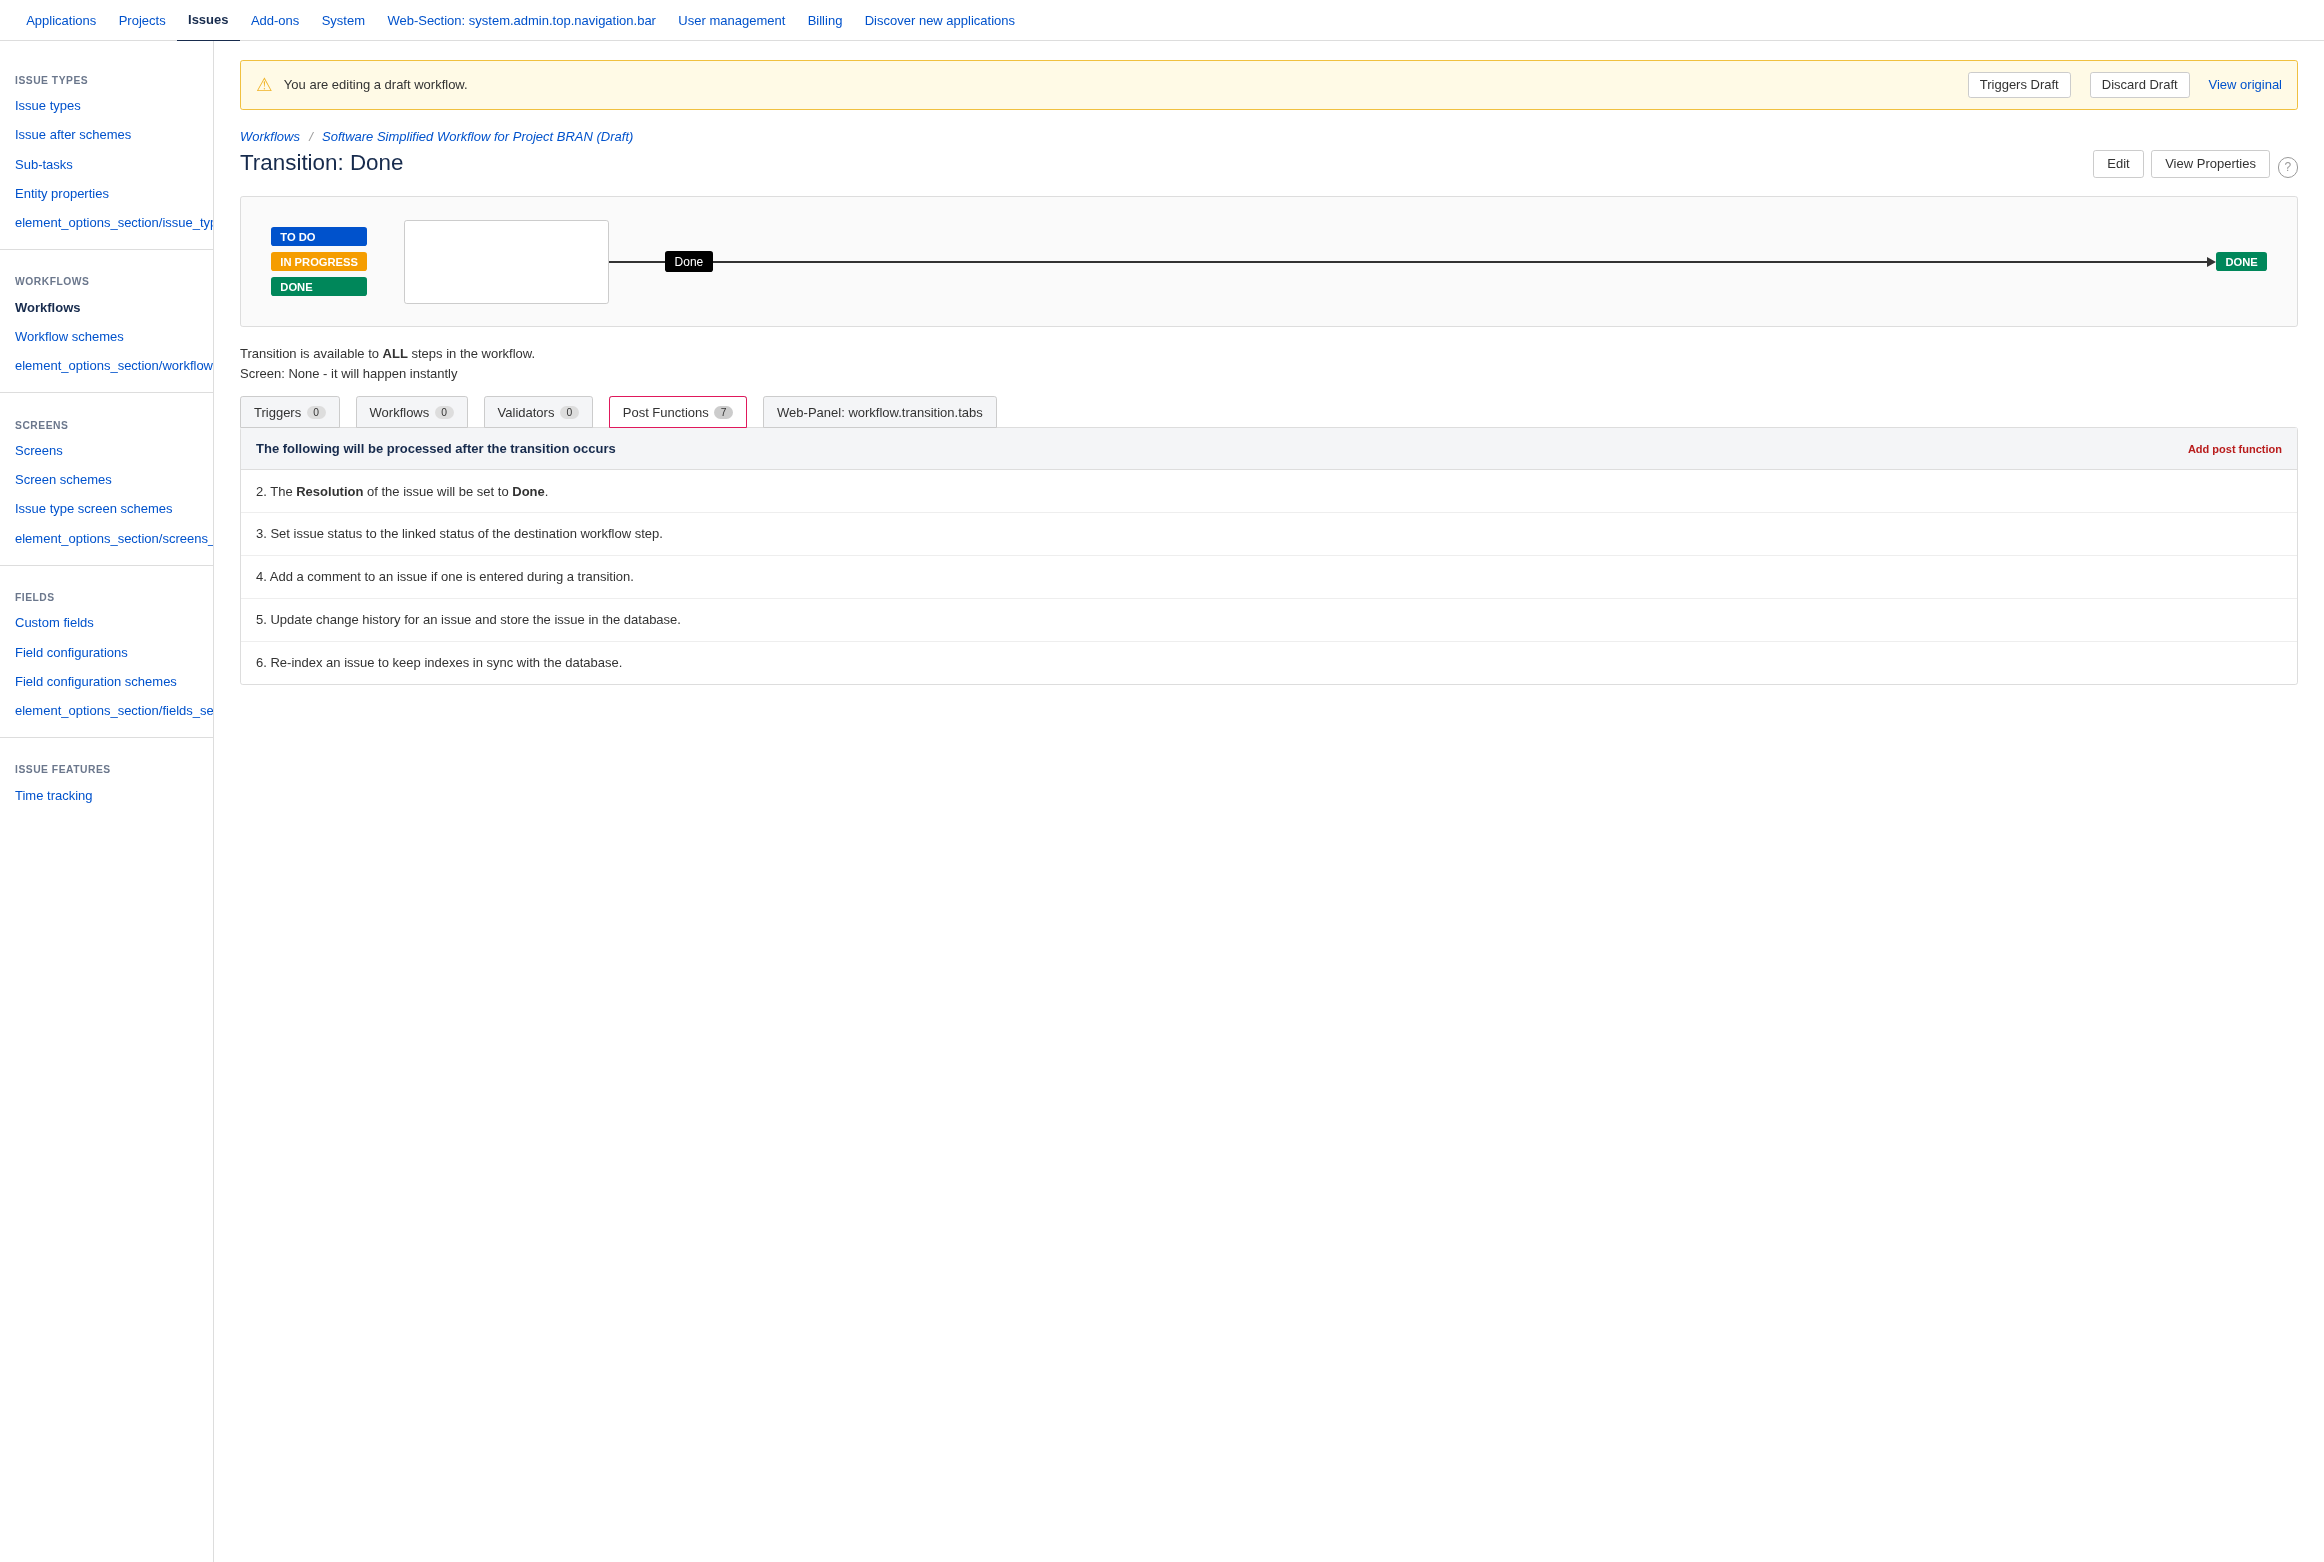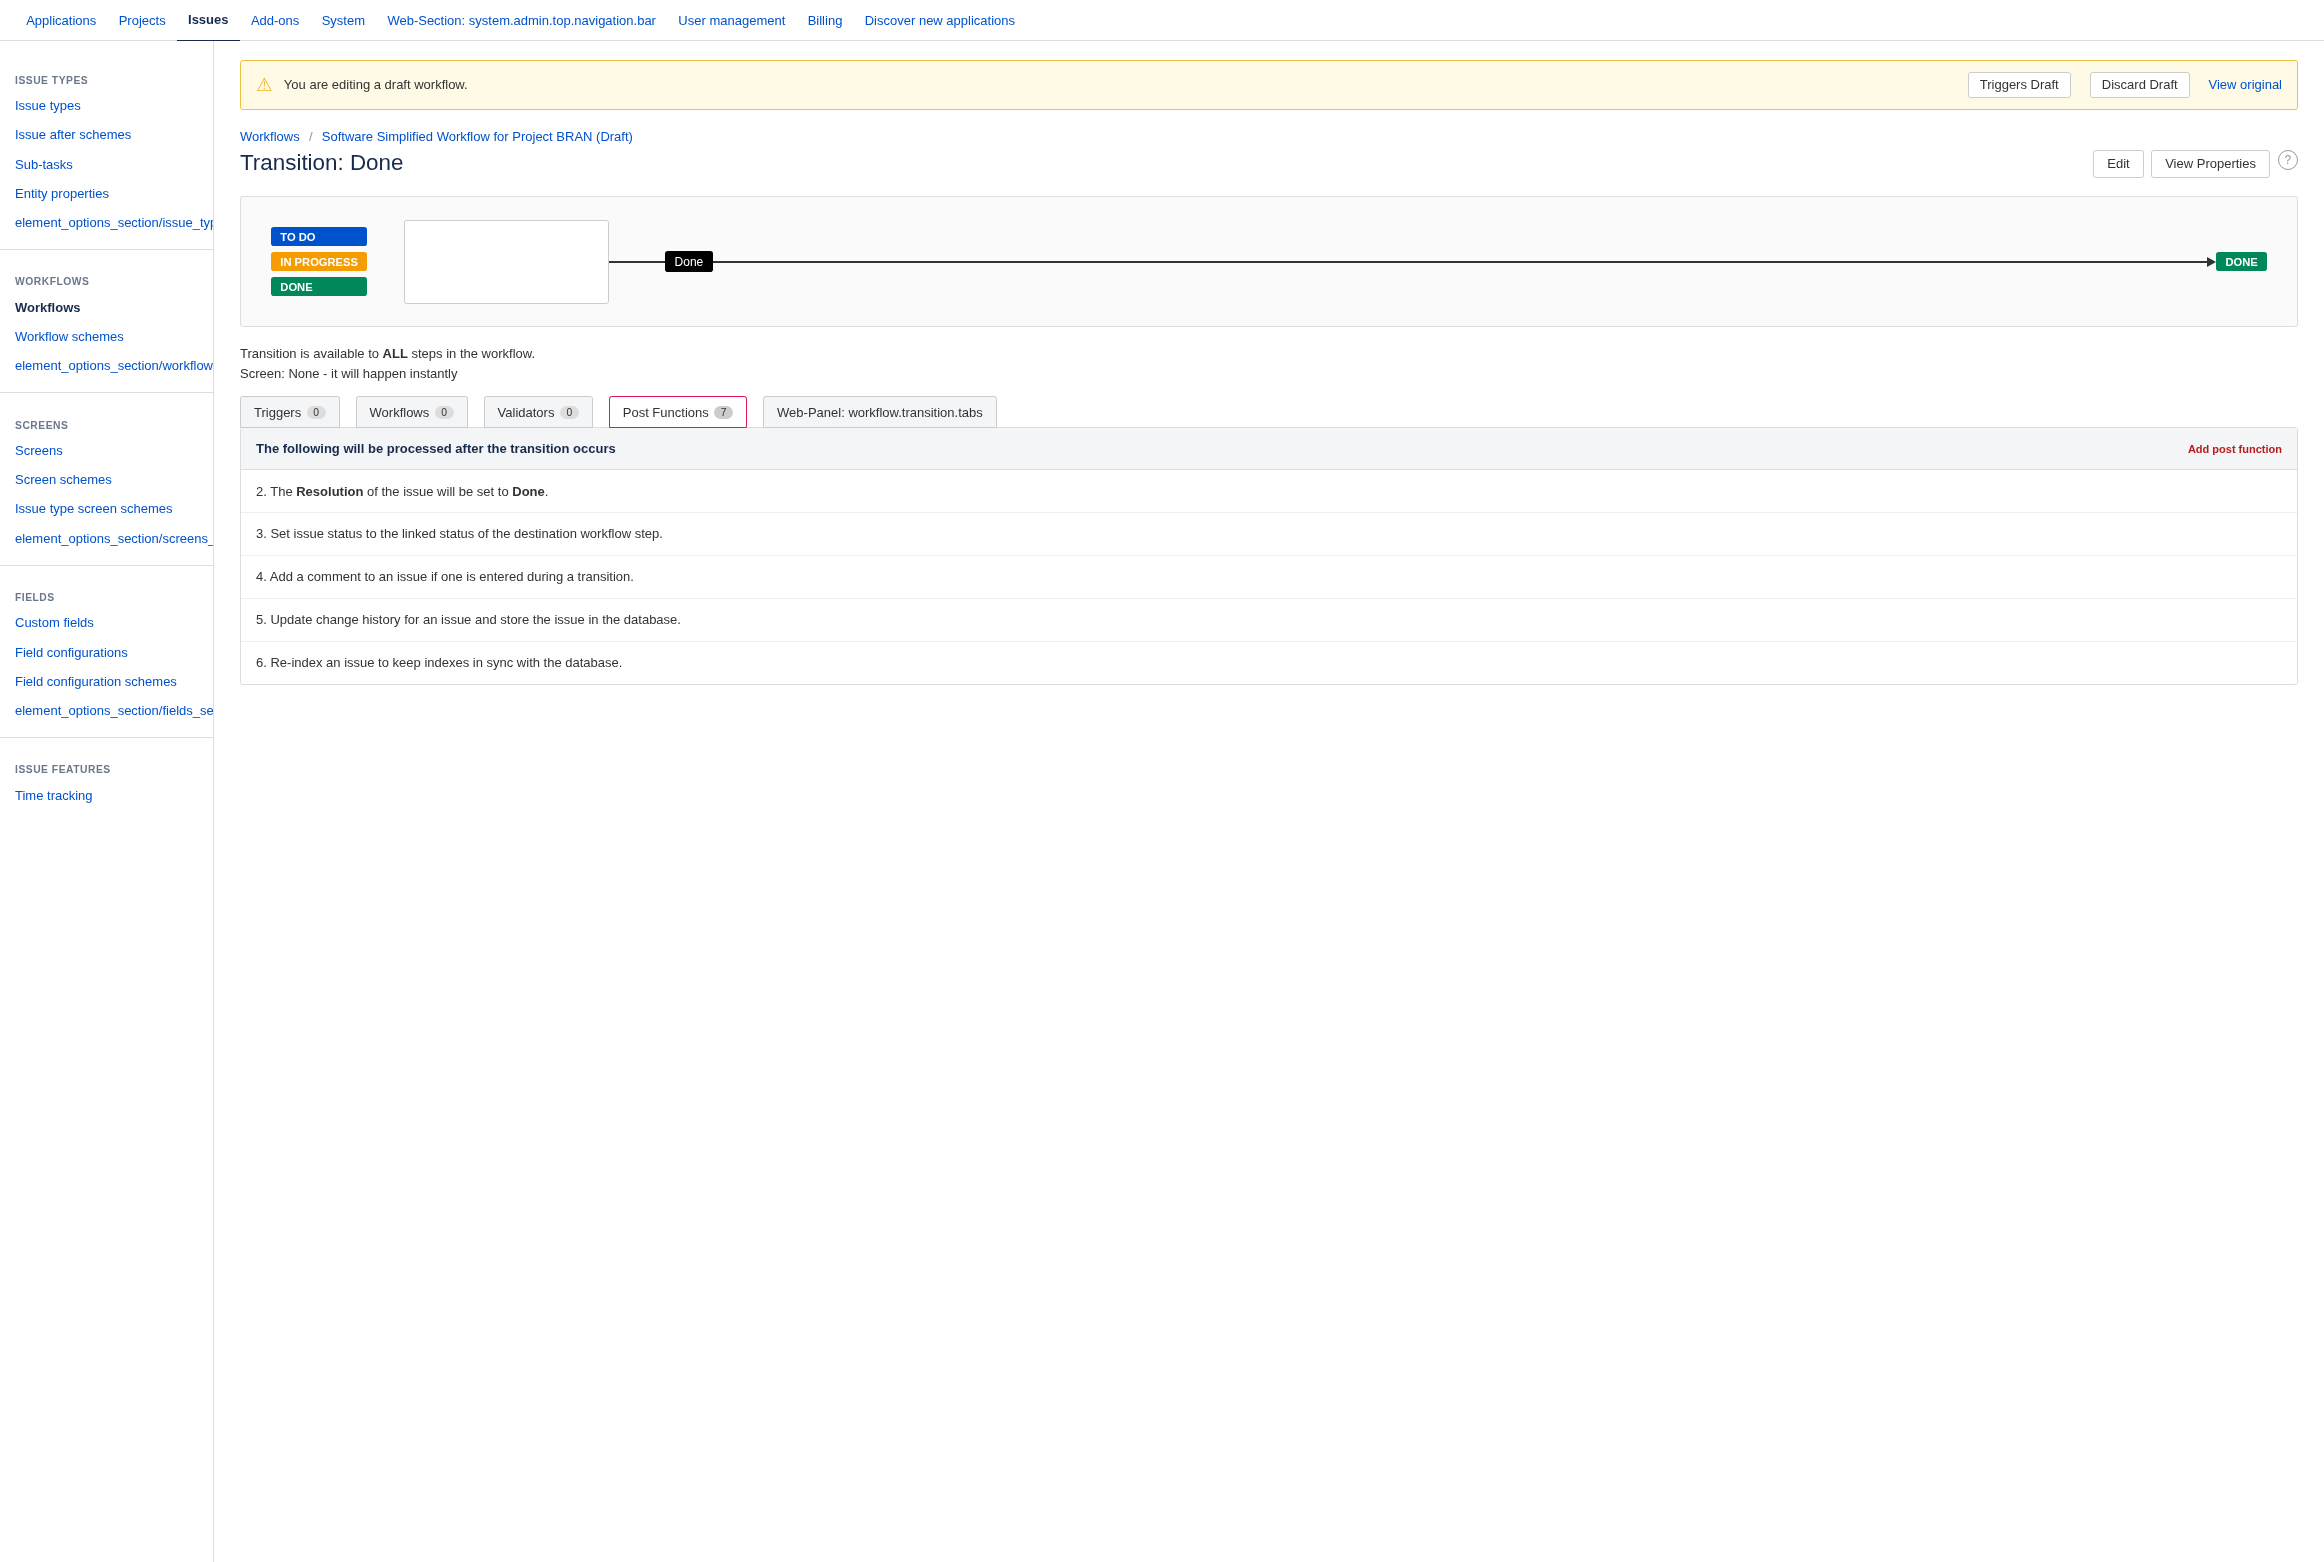--- a/index.html
+++ b/index.html
@@ -110,40 +110,41 @@
       text-decoration: none;
       margin-left: 7.5px;
       font-size: 13px;
     }
 
     
     .breadcrumb {
       font-size: 13px;
       color: #0052cc;
       margin-bottom: 5.6px;
+      font-style: italic;
     }
     .breadcrumb a { color: #0052cc; text-decoration: none; }
     .breadcrumb .separator { color: #999; margin: 0 5.6px; }
     .breadcrumb .current { color: #0052cc; }
 
     
     .page-header {
       display: flex;
       align-items: flex-start;
       justify-content: space-between;
       margin-bottom: 18.6px;
     }
     .page-title {
       font-size: 22.4px;
       font-weight: 400;
       color: #172b4d;
     }
     .page-actions {
       display: flex;
-      align-items: flex-start;
+      align-items: flex-end;
       gap: 7.5px;
     }
     .btn-default {
       border: 0.9px solid #ccc;
       background: #fff;
       padding: 5.6px 13px;
       border-radius: 2.8px;
       font-size: 13px;
       cursor: pointer;
       color: #333;

